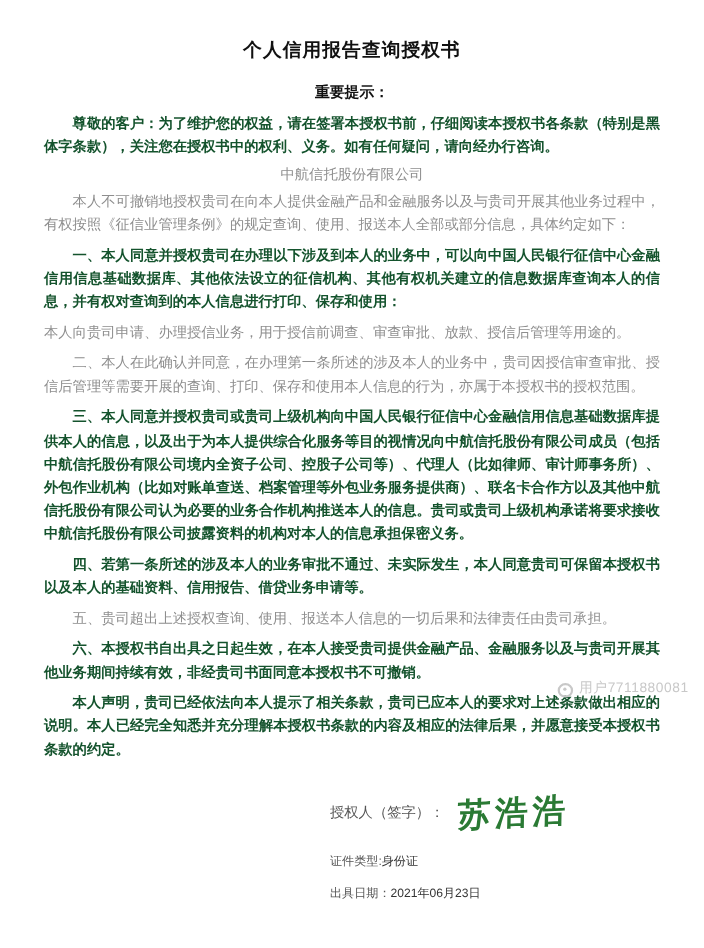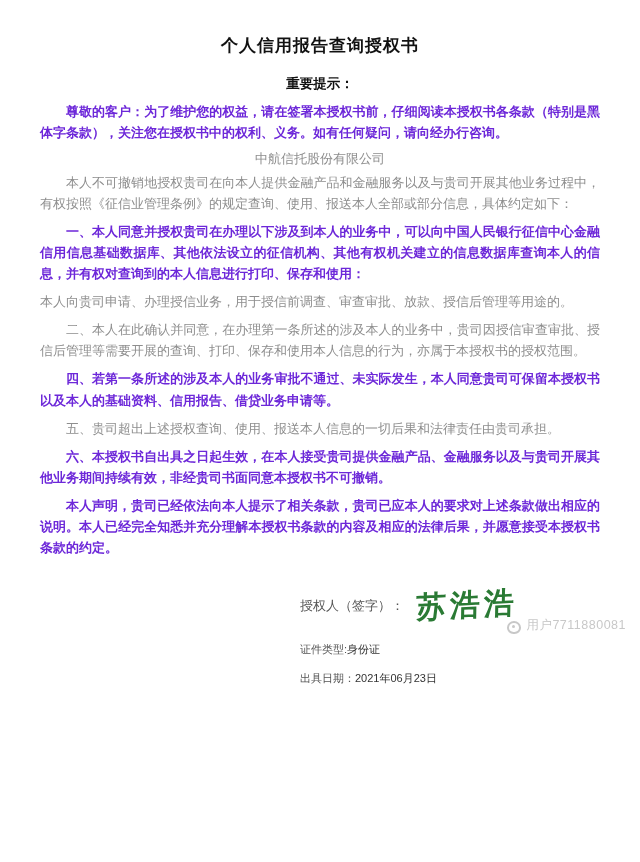--- a/index.html
+++ b/index.html
@@ -42,21 +42,21 @@
     text-align: center;
   }
   .para {
     font-size: 13px;
     line-height: 1.62;
     text-align: justify;
     color: #222;
   }
   .bold {
     font-weight: bold;
-    color: #6d28d9;
+    color: #14532d;
   }
   .gray {
     color: #8e8e8e;
     font-weight: normal;
   }
   .indent {
     text-indent: 2em;
   }
   .company {
     font-size: 13px;
@@ -158,20 +158,21 @@
 
   <p class="para bold indent">尊敬的客户：为了维护您的权益，请在签署本授权书前，仔细阅读本授权书各条款（特别是黑体字条款），关注您在授权书中的权利、义务。如有任何疑问，请向经办行咨询。</p>
 
   <p class="company">中航信托股份有限公司</p>
 
   <p class="para gray indent">本人不可撤销地授权贵司在向本人提供金融产品和金融服务以及与贵司开展其他业务过程中，有权按照《征信业管理条例》的规定查询、使用、报送本人全部或部分信息，具体约定如下：</p>
 
   <p class="para bold indent">一、本人同意并授权贵司在办理以下涉及到本人的业务中，可以向中国人民银行征信中心金融信用信息基础数据库、其他依法设立的征信机构、其他有权机关建立的信息数据库查询本人的信息，并有权对查询到的本人信息进行打印、保存和使用：</p>
   <p class="para gray">本人向贵司申请、办理授信业务，用于授信前调查、审查审批、放款、授信后管理等用途的。</p>
   <p class="para gray indent">二、本人在此确认并同意，在办理第一条所述的涉及本人的业务中，贵司因授信审查审批、授信后管理等需要开展的查询、打印、保存和使用本人信息的行为，亦属于本授权书的授权范围。</p>
+  <p class="para bold indent">三、本人同意并授权贵司或贵司上级机构向中国人民银行征信中心金融信用信息基础数据库提供本人的信息，以及出于为本人提供综合化服务等目的视情况向中航信托股份有限公司成员（包括中航信托股份有限公司境内全资子公司、控股子公司等）、代理人（比如律师、审计师事务所）、外包作业机构（比如对账单查送、档案管理等外包业务服务提供商）、联名卡合作方以及其他中航信托股份有限公司认为必要的业务合作机构推送本人的信息。贵司或贵司上级机构承诺将要求接收中航信托股份有限公司披露资料的机构对本人的信息承担保密义务。</p>
   <p class="para bold indent">四、若第一条所述的涉及本人的业务审批不通过、未实际发生，本人同意贵司可保留本授权书以及本人的基础资料、信用报告、借贷业务申请等。</p>
   <p class="para gray indent">五、贵司超出上述授权查询、使用、报送本人信息的一切后果和法律责任由贵司承担。</p>
   <p class="para bold indent">六、本授权书自出具之日起生效，在本人接受贵司提供金融产品、金融服务以及与贵司开展其他业务期间持续有效，非经贵司书面同意本授权书不可撤销。</p>
   <p class="para bold indent">本人声明，贵司已经依法向本人提示了相关条款，贵司已应本人的要求对上述条款做出相应的说明。本人已经完全知悉并充分理解本授权书条款的内容及相应的法律后果，并愿意接受本授权书条款的约定。</p>
 
   <div class="sign-block">
     <div class="sign-row">
       <span class="lbl">授权人（签字）：</span>
       <span class="signature">苏浩浩</span>
     </div>

